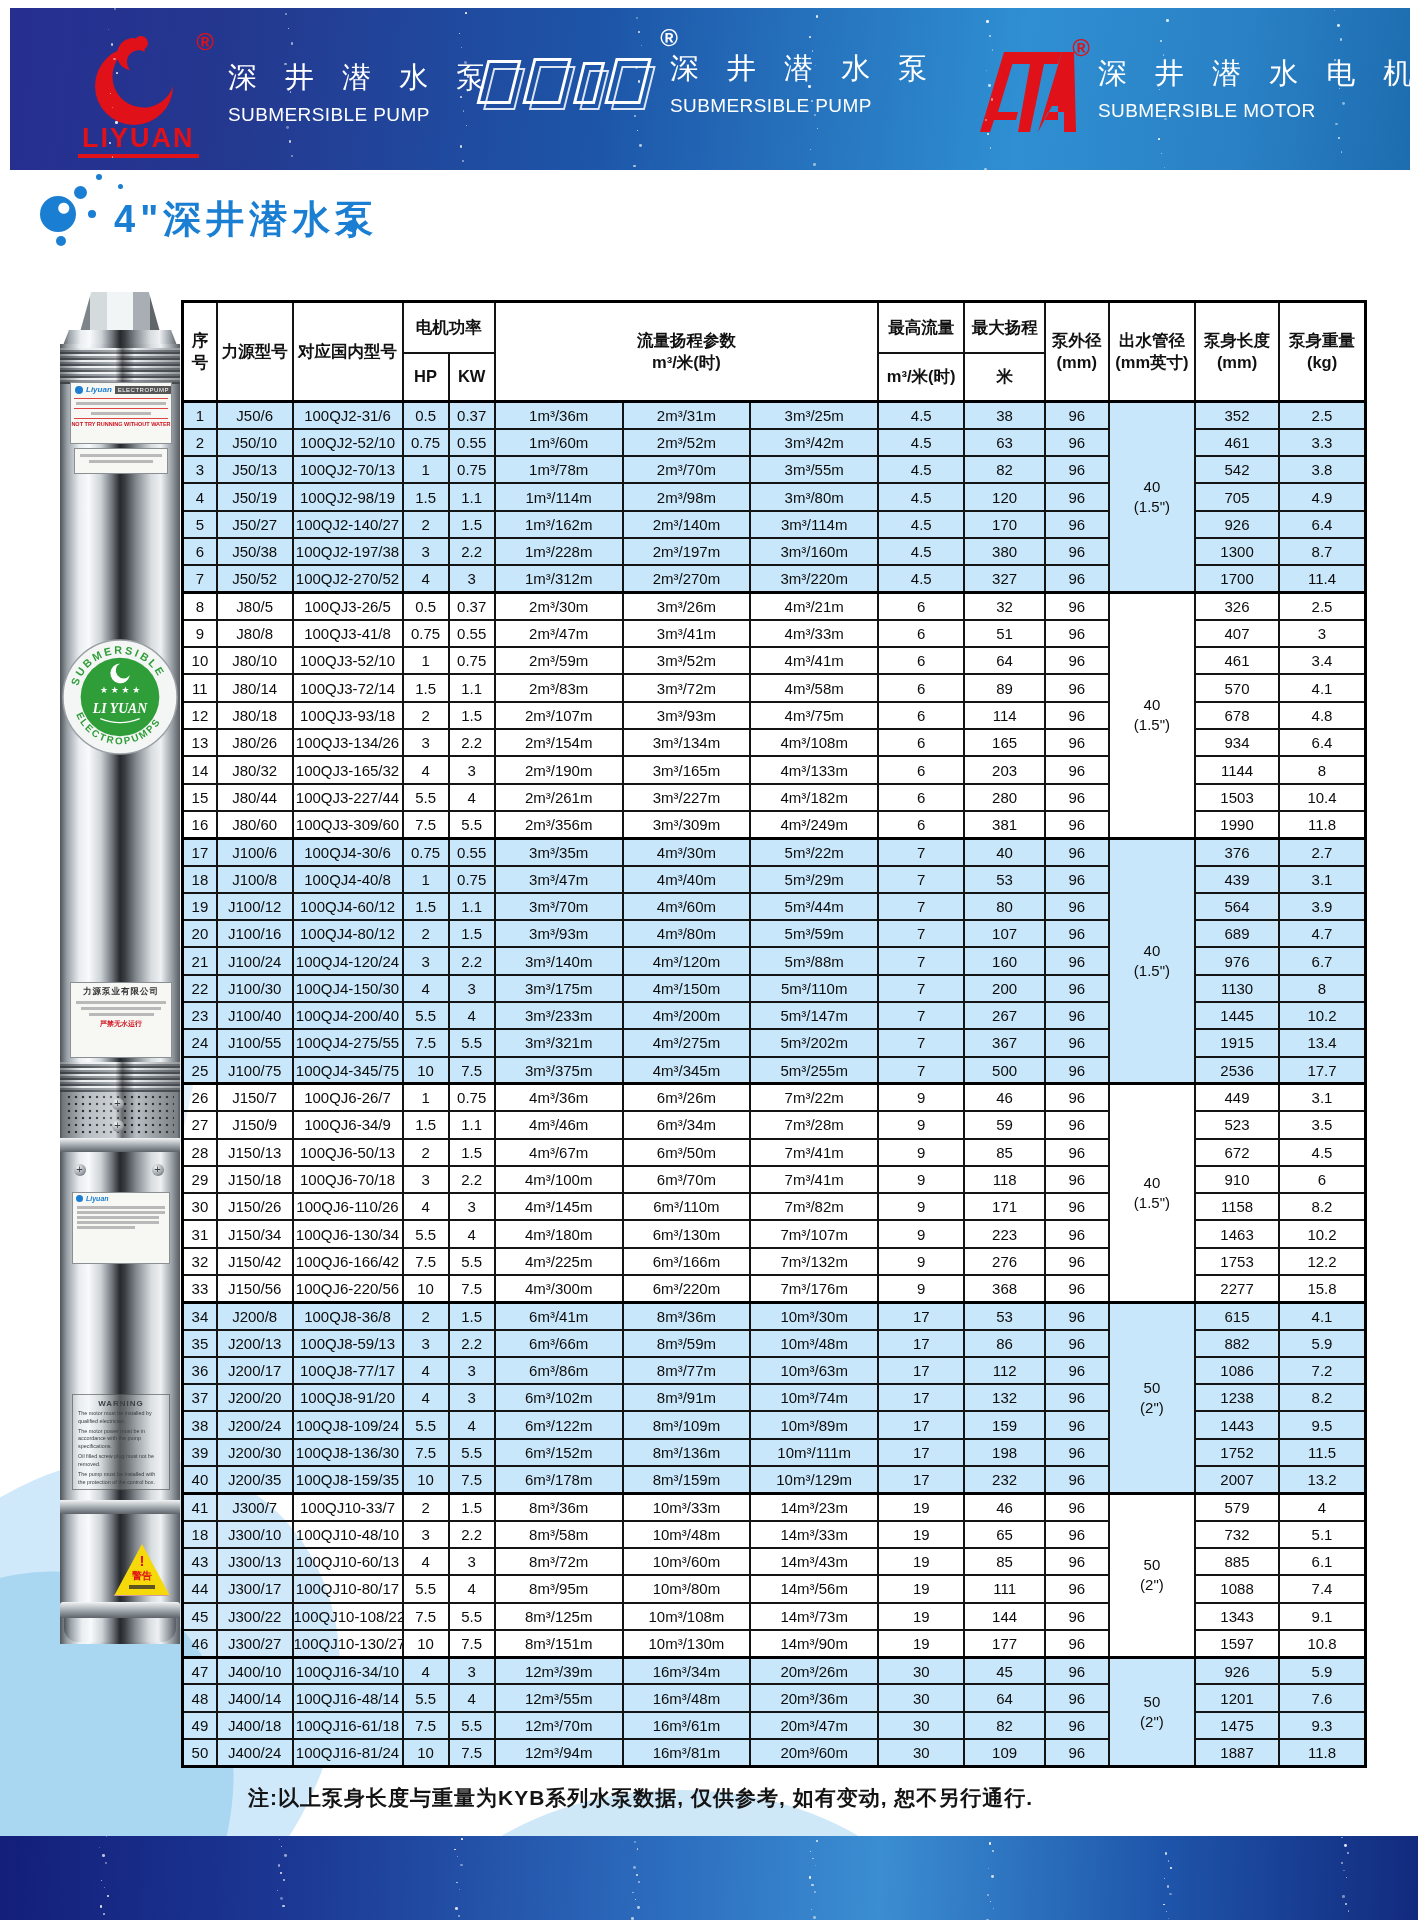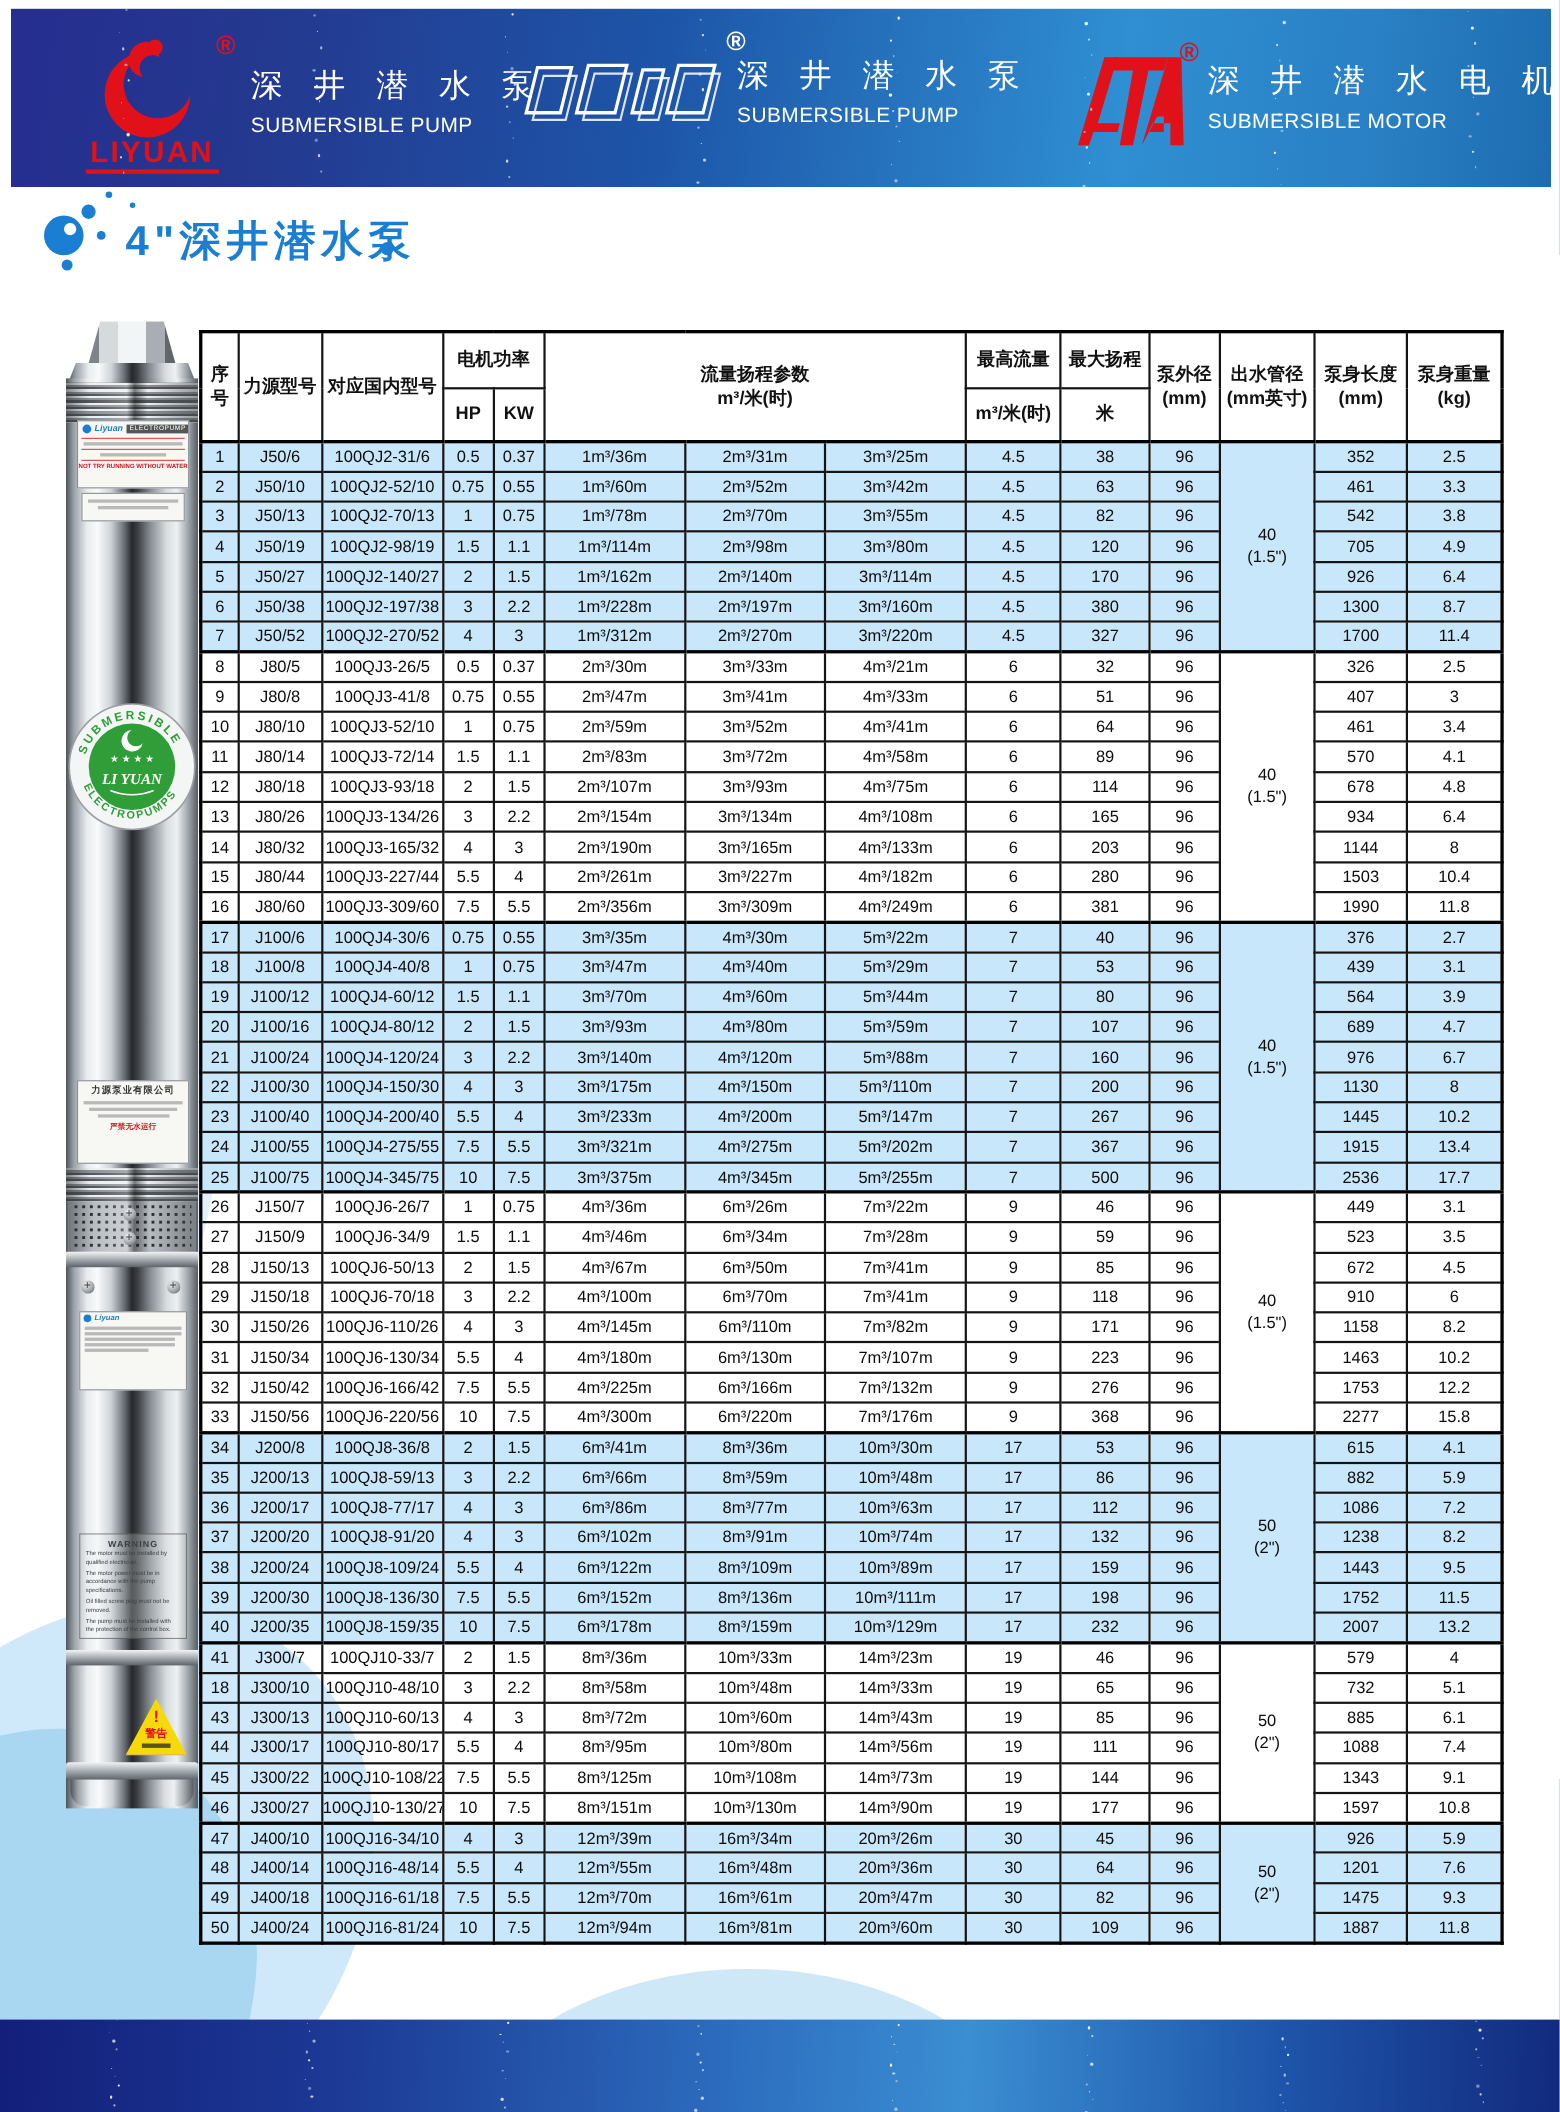--- a/index.html
+++ b/index.html
@@ -519,21 +519,21 @@
             <td>1700</td>
             <td>11.4</td>
           </tr>
           <tr class="gstart">
             <td>8</td>
             <td>J80/5</td>
             <td>100QJ3-26/5</td>
             <td>0.5</td>
             <td>0.37</td>
             <td>2m³/30m</td>
-            <td>3m³/33m</td>
+            <td>3m³/26m</td>
             <td>4m³/21m</td>
             <td>6</td>
             <td>32</td>
             <td>96</td>
             <td rowspan="9" class="outlet">40
 (1.5")</td>
             <td>326</td>
             <td>2.5</td>
           </tr>
           <tr>
@@ -1173,20 +1173,21 @@
             <td>30</td>
             <td>109</td>
             <td>96</td>
             <td>1887</td>
             <td>11.8</td>
           </tr>
         </tbody>
     </table>
   </div>
 
+  <div class="note">注:以上泵身长度与重量为KYB系列水泵数据, 仅供参考, 如有变动, 恕不另行通行.</div>
 
   <div class="bottom-band stars" id="bottomband">
       <i style="left: 7%; top: 13%; width: 0.8px; height: 0.8px; opacity: 0.35;"></i>
       <i style="left: 44.508%; top: 96.7%; width: 2.48px; height: 2.48px; opacity: 0.64;"></i>
       <i style="left: 82.016%; top: 80.4%; width: 1.76px; height: 1.76px; opacity: 0.93;"></i>
       <i style="left: 19.524%; top: 64.1%; width: 1.04px; height: 1.04px; opacity: 0.62;"></i>
       <i style="left: 57.032%; top: 47.8%; width: 2.72px; height: 2.72px; opacity: 0.91;"></i>
       <i style="left: 94.54%; top: 31.5%; width: 2px; height: 2px; opacity: 0.6;"></i>
       <i style="left: 32.048%; top: 15.2%; width: 1.28px; height: 1.28px; opacity: 0.89;"></i>
       <i style="left: 69.556%; top: 98.9%; width: 2.96px; height: 2.96px; opacity: 0.58;"></i>

